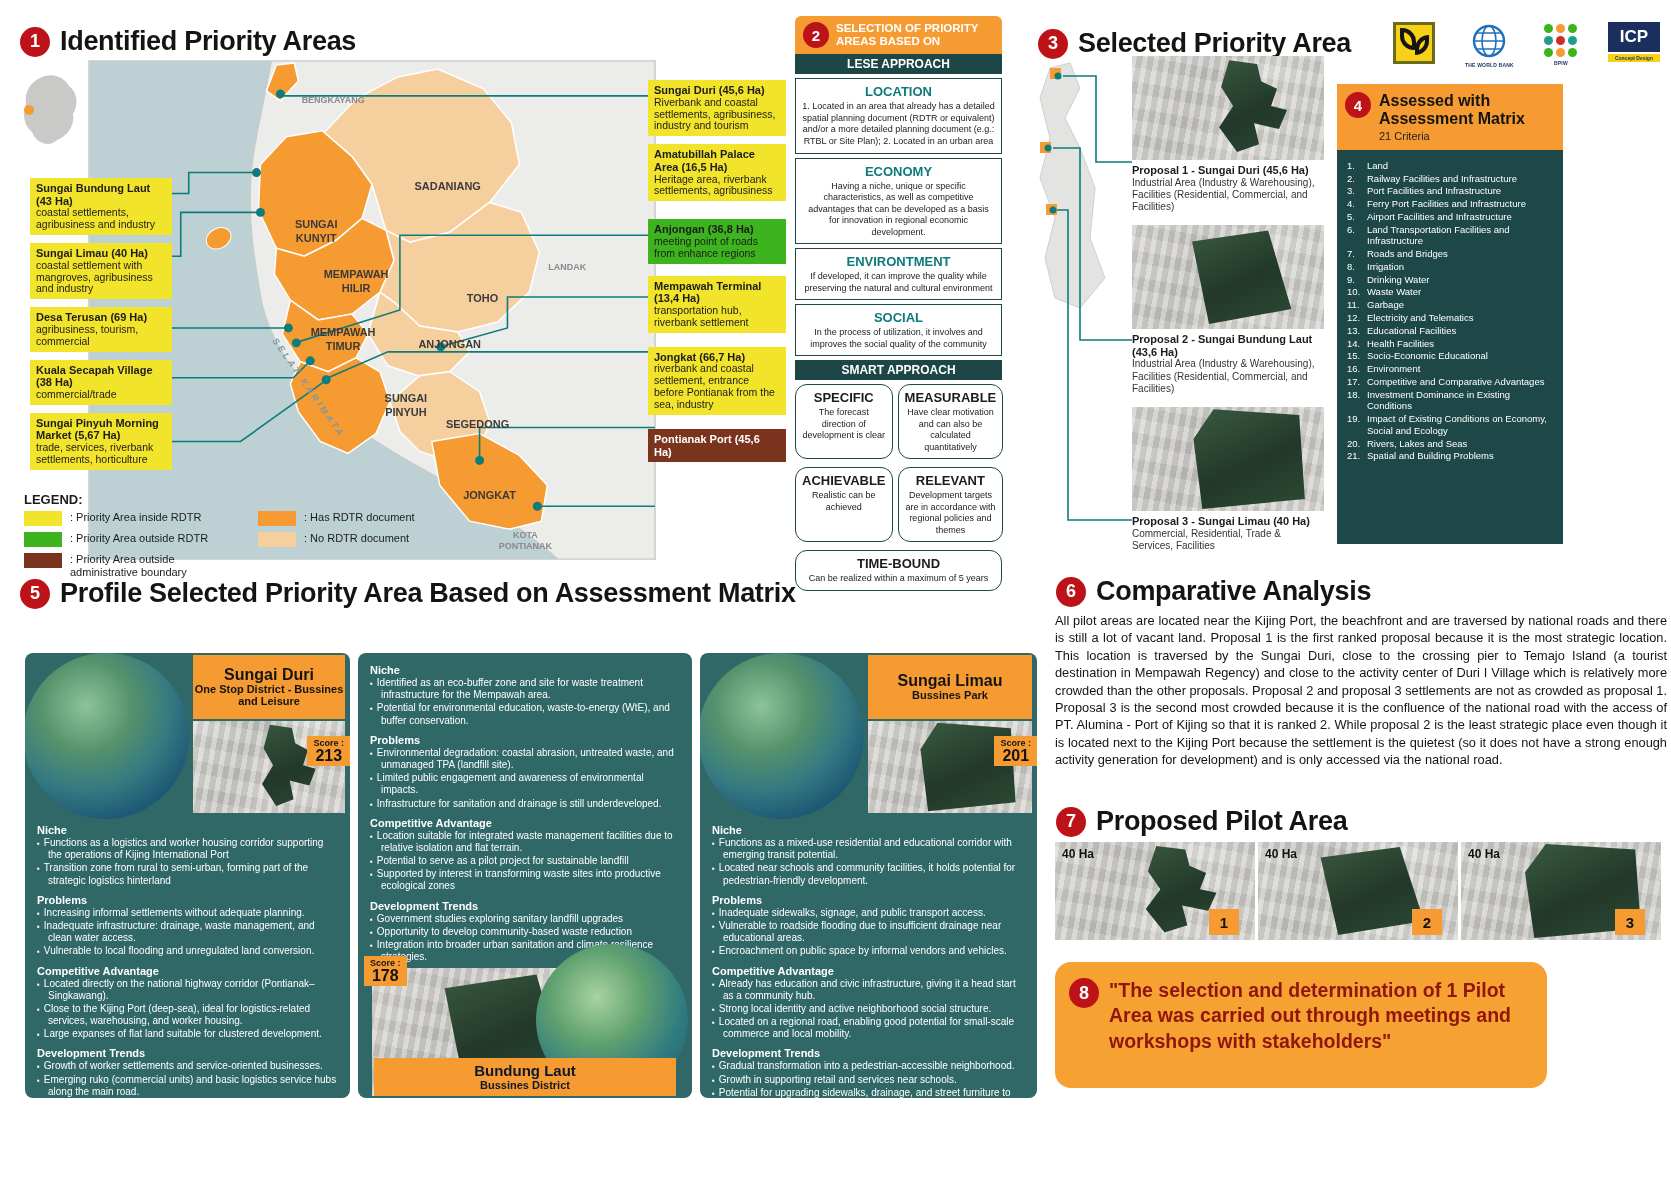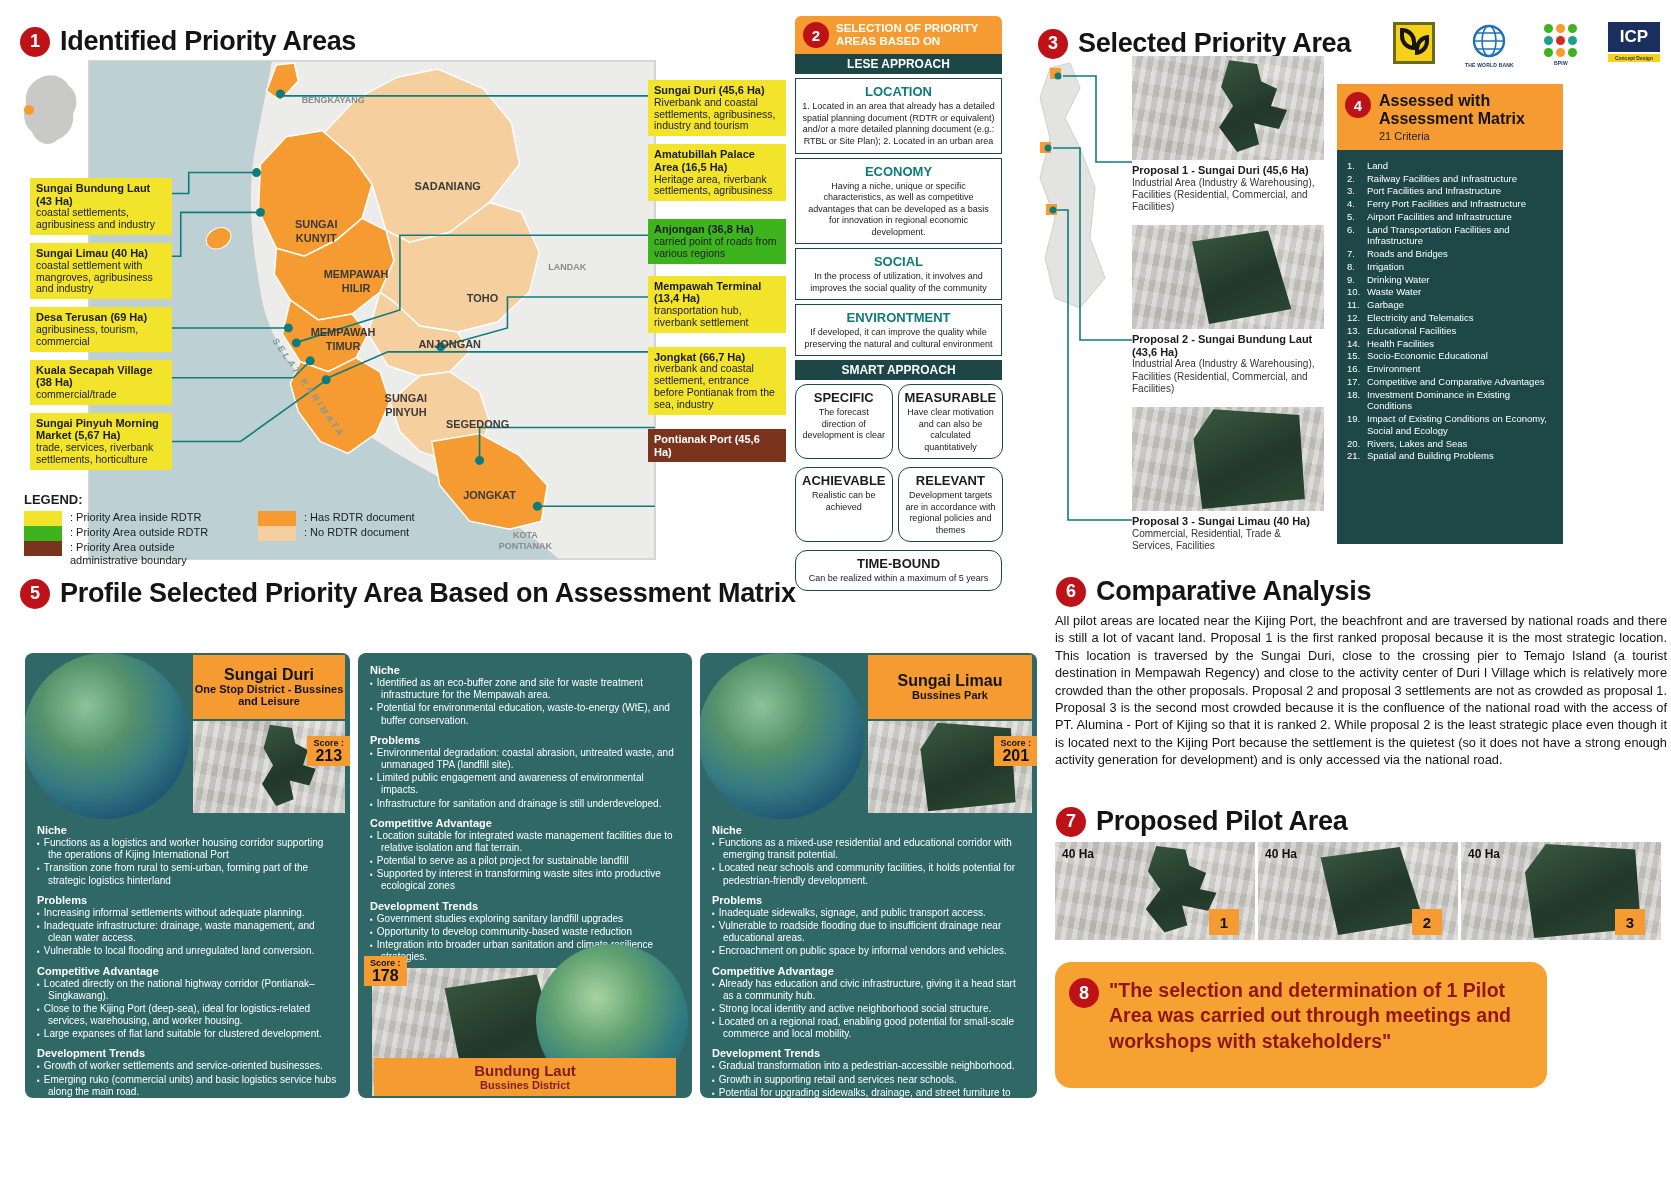--- a/index.html
+++ b/index.html
@@ -40,21 +40,21 @@
   .map-label[data-type="outside_rdtr"]{background:#3db41e}
   .map-label[data-type="outside_admin"]{background:#7a341d;color:#fff}
   .map-col.right .map-label:nth-of-type(2){}
   .map-col.right .map-label:nth-of-type(3){margin-top:10px}
   .map-col.right .map-label:nth-of-type(4){margin-top:4px}
   .map-col.right .map-label:nth-of-type(5){margin-top:6px}
   .map-col.right .map-label:nth-of-type(6){margin-top:6px}
   .legend{left:24px;top:492px;width:440px}
   .legend-title{font-weight:800;font-size:13px;color:#1c1c1c;margin-bottom:4px}
   .legend-cols{display:flex;gap:24px}
-  .legend-col{display:flex;flex-direction:column;}
+  .legend-col{display:flex;flex-direction:column;gap:6px}
   .legend-col:nth-of-type(1){width:210px}
   .legend-item{display:flex;align-items:flex-start;gap:8px;font-size:11px;color:#1c1c1c;line-height:1.15}
   .sw{width:38px;height:15px;min-width:38px;display:inline-block}
   .sw[data-sw="yellow"]{background:#f2e32b}
   .sw[data-sw="green"]{background:#3db41e}
   .sw[data-sw="brown"]{background:#7a341d}
   .sw[data-sw="orange"]{background:#f59b31}
   .sw[data-sw="lightorange"]{background:#f6cf9f}
 
   
@@ -124,21 +124,21 @@
   .cs-title{font-weight:800;font-size:11px;margin-top:7px;margin-bottom:1px}
   .cs-list{list-style:none}
   .cs-list li{font-size:10px;line-height:1.22;padding-left:11px;text-indent:-11px;margin-bottom:1px}
   .cs-list li::before{content:"▪";margin-right:4px;font-size:8px}
   .card-bottom{position:absolute;left:0;right:0;bottom:0;height:140px}
   .score2{left:6px;right:auto;top:-2px}
   .bottom-sat{position:absolute;left:14px;top:10px;width:232px;height:128px;z-index:1}
   .rc2{position:absolute;right:4px;top:-14px;width:152px;height:152px;z-index:2;
     background:radial-gradient(circle at 40% 35%,#a8d3a0,#5fa06f 35%,#2f7a80 65%,#1d5a72)}
   .card-foot{position:absolute;left:16px;right:16px;bottom:2px;height:38px;background:#f59b31;z-index:3;
-    display:flex;flex-direction:column;align-items:center;justify-content:center;color:#7f1d1d}
+    display:flex;flex-direction:column;align-items:center;justify-content:center;color:#0f172a}
   .card-foot .ch-title{font-size:15px}
 
   
   .sec6-title{left:1056px;top:576px}
   .sec6-body{left:1055px;top:612px;width:612px;font-size:12.8px;line-height:1.36;color:#141414;text-align:justify}
 
   
   .sec7-title{left:1056px;top:806px}
   .pilots{left:1055px;top:842px;display:flex;gap:3px}
   .pilot{position:relative;width:200px;height:98px}
@@ -262,21 +262,21 @@
 
       <div class="map-label" data-type="inside_rdtr">
         <span class="lab-name">Sungai Duri (45,6 Ha)</span><span class="lab-desc">Riverbank and coastal settlements, agribusiness, industry and tourism</span>
       </div>
 
       <div class="map-label" data-type="inside_rdtr">
         <span class="lab-name">Amatubillah Palace Area (16,5 Ha)</span><span class="lab-desc">Heritage area, riverbank settlements, agribusiness</span>
       </div>
 
       <div class="map-label" data-type="outside_rdtr">
-        <span class="lab-name">Anjongan (36,8 Ha)</span><span class="lab-desc">carried point of roads from various regions</span>
+        <span class="lab-name">Anjongan (36,8 Ha)</span><span class="lab-desc">meeting point of roads from enhance regions</span>
       </div>
 
       <div class="map-label" data-type="inside_rdtr">
         <span class="lab-name">Mempawah Terminal (13,4 Ha)</span><span class="lab-desc">transportation hub, riverbank settlement</span>
       </div>
 
       <div class="map-label" data-type="inside_rdtr">
         <span class="lab-name">Jongkat (66,7 Ha)</span><span class="lab-desc">riverbank and coastal settlement, entrance before Pontianak from the sea, industry</span>
       </div>
 
@@ -332,27 +332,27 @@
           <div class="s2-box-title">LOCATION</div>
           <div class="s2-box-body">1. Located in an area that already has a detailed spatial planning document (RDTR or equivalent) and/or a more detailed planning document (e.g.: RTBL or Site Plan); 2. Located in an urban area</div>
         </div>
 
         <div class="s2-box">
           <div class="s2-box-title">ECONOMY</div>
           <div class="s2-box-body">Having a niche, unique or specific characteristics, as well as competitive advantages that can be developed as a basis for innovation in regional economic development.</div>
         </div>
 
         <div class="s2-box">
+          <div class="s2-box-title">ENVIRONTMENT</div>
+          <div class="s2-box-body">If developed, it can improve the quality while preserving the natural and cultural environment</div>
+        </div>
+
+        <div class="s2-box">
           <div class="s2-box-title">SOCIAL</div>
           <div class="s2-box-body">In the process of utilization, it involves and improves the social quality of the community</div>
-        </div>
-
-        <div class="s2-box">
-          <div class="s2-box-title">ENVIRONTMENT</div>
-          <div class="s2-box-body">If developed, it can improve the quality while preserving the natural and cultural environment</div>
         </div>
       </div>
     <div class="s2-bar">SMART APPROACH</div>
     <div class="s2-grid">
 
         <div class="s2-box rounded">
           <div class="s2-box-title dark">SPECIFIC</div>
           <div class="s2-box-body">The forecast direction of development is clear</div>
         </div>
 

